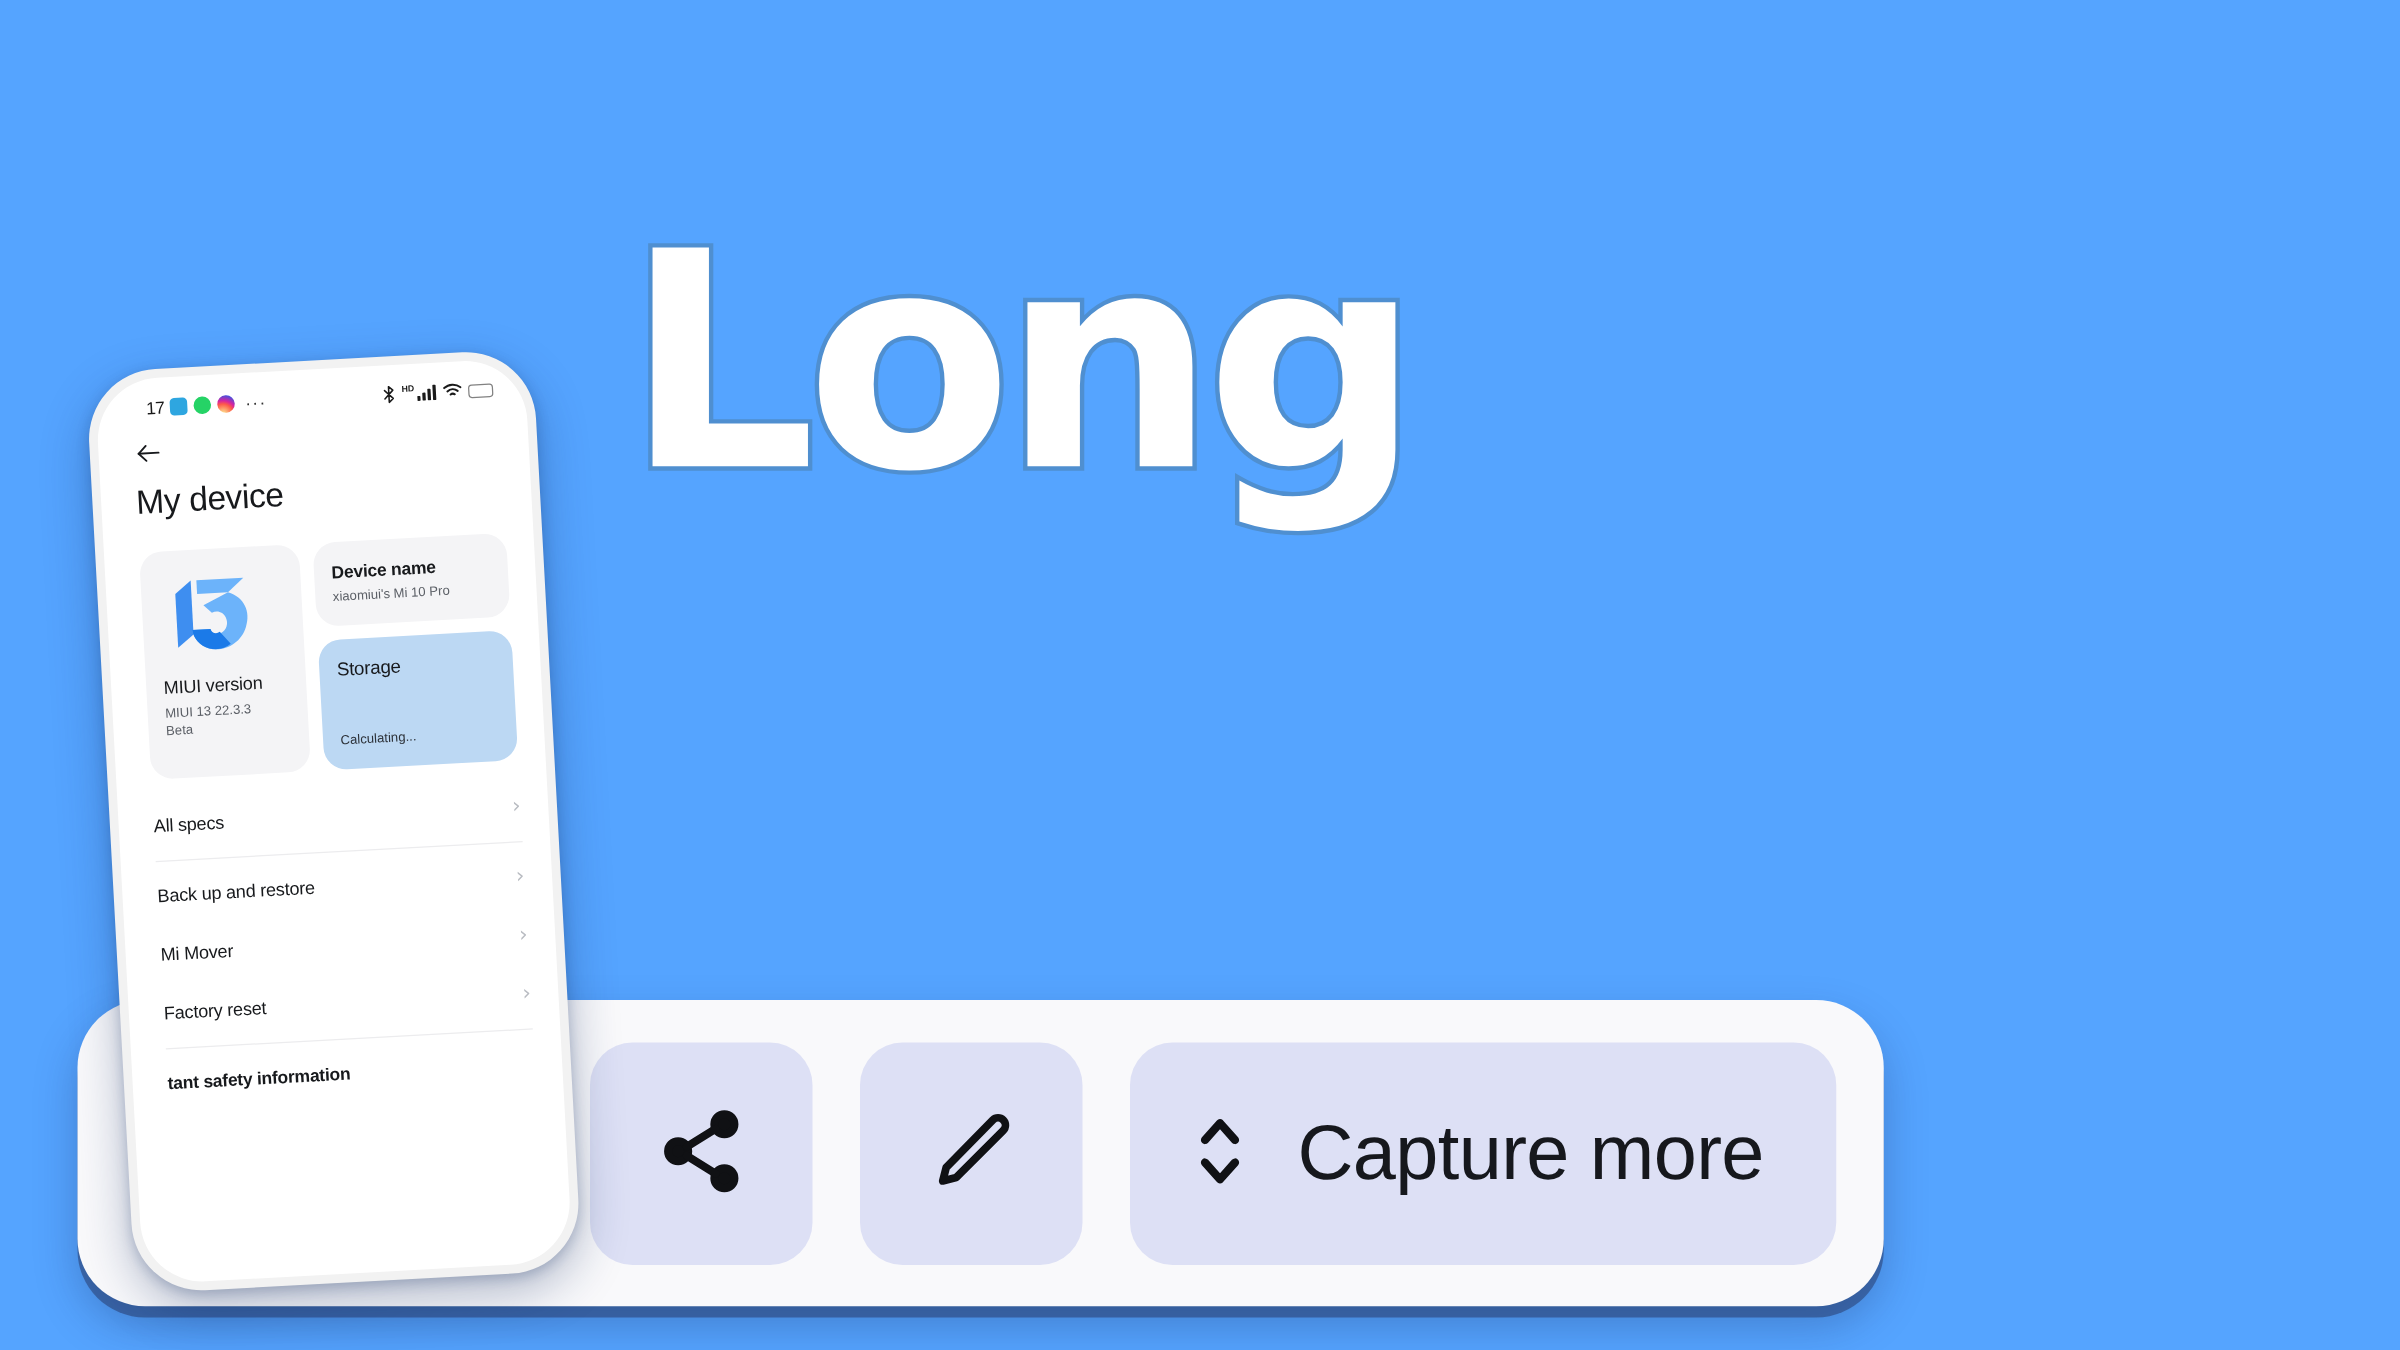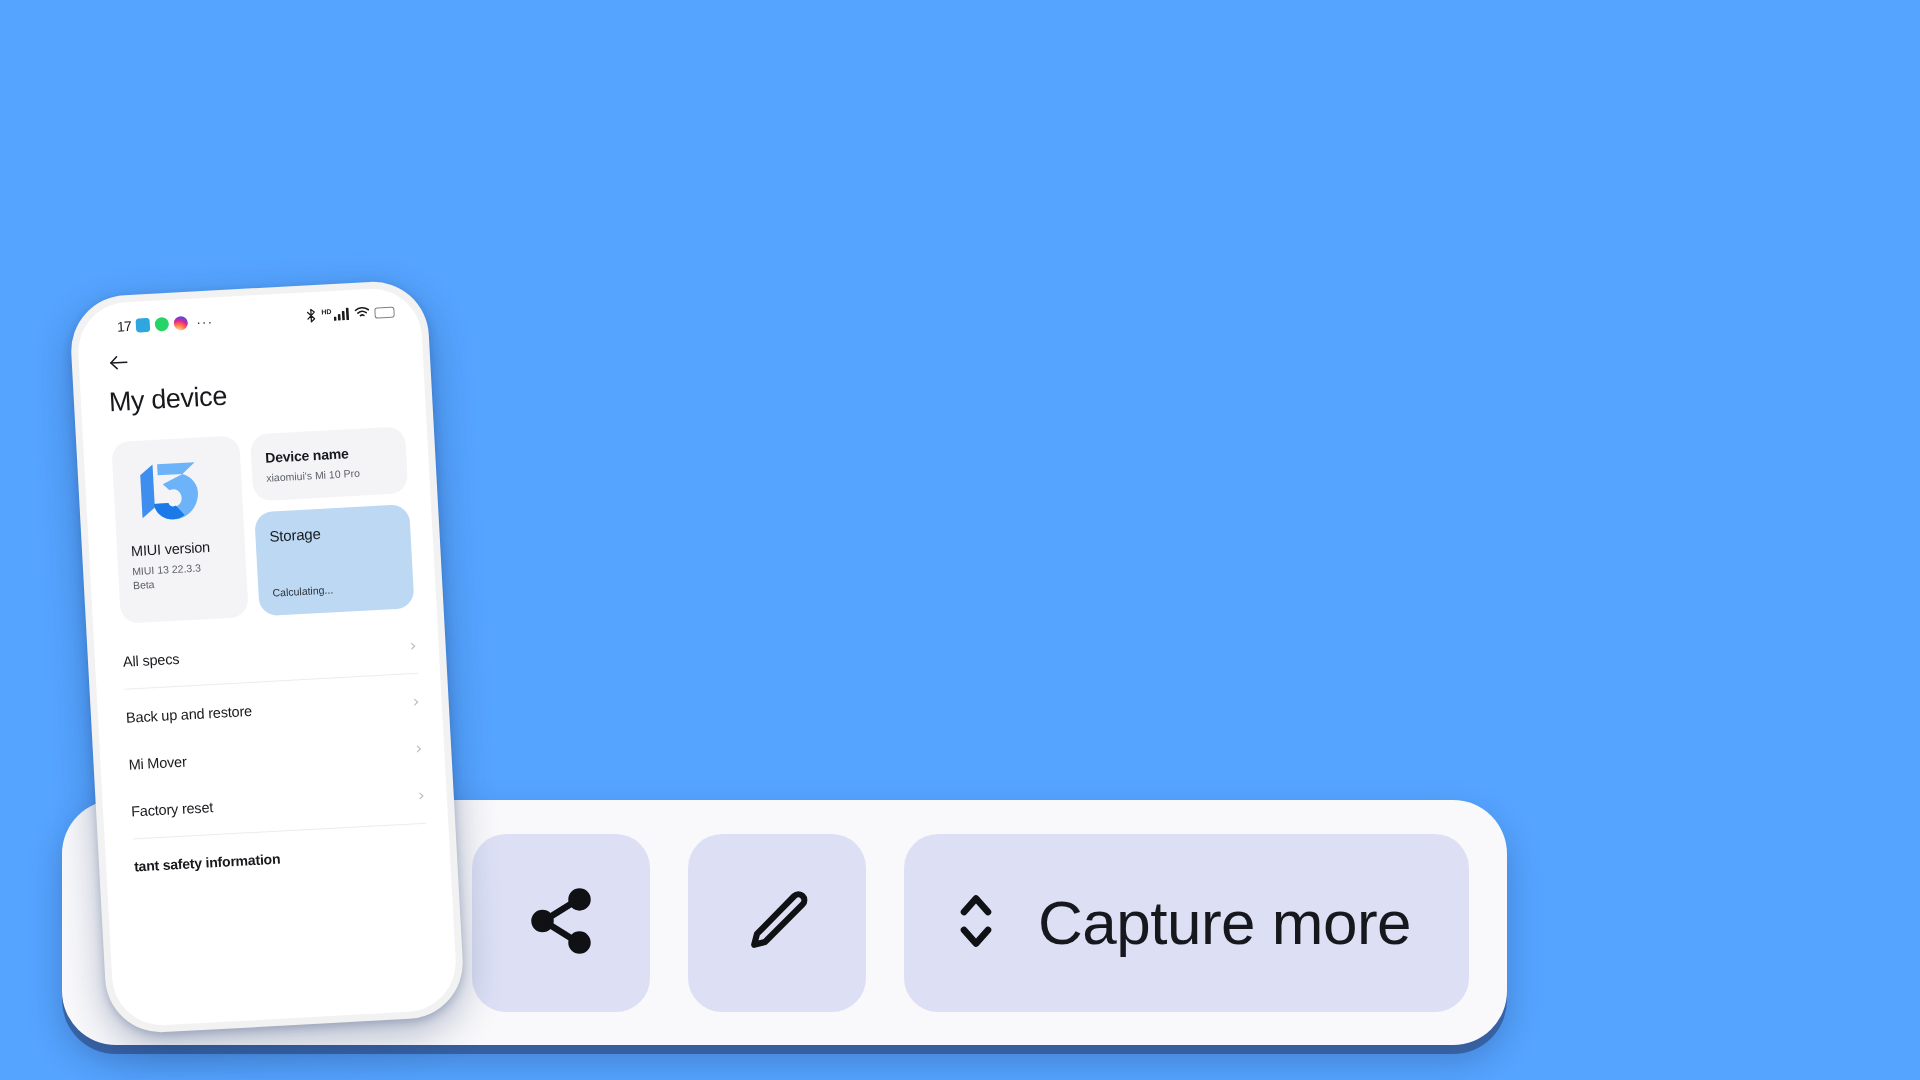--- a/index.html
+++ b/index.html
@@ -226,20 +226,21 @@
     height: 1px;
     background: #ececee;
     margin: 4px 0;
   }
   .list-row.cut .list-label { font-weight: 700; font-size: 14px; }
 </style>
 </head>
 <body>
 
 <div class="hero">
+  <div class="hero-line line1">Long</div>
 </div>
 
 <div class="toolbar-panel">
 
   <button class="tb-btn icon-only">
     <span>
       <svg width="74" height="74" viewBox="0 0 24 24" fill="none" stroke="#101114" stroke-width="2.1" stroke-linecap="round" stroke-linejoin="round">
         <circle cx="18" cy="5" r="2.6" fill="#101114"></circle>
         <circle cx="6" cy="12" r="2.6" fill="#101114"></circle>
         <circle cx="18" cy="19" r="2.6" fill="#101114"></circle>

